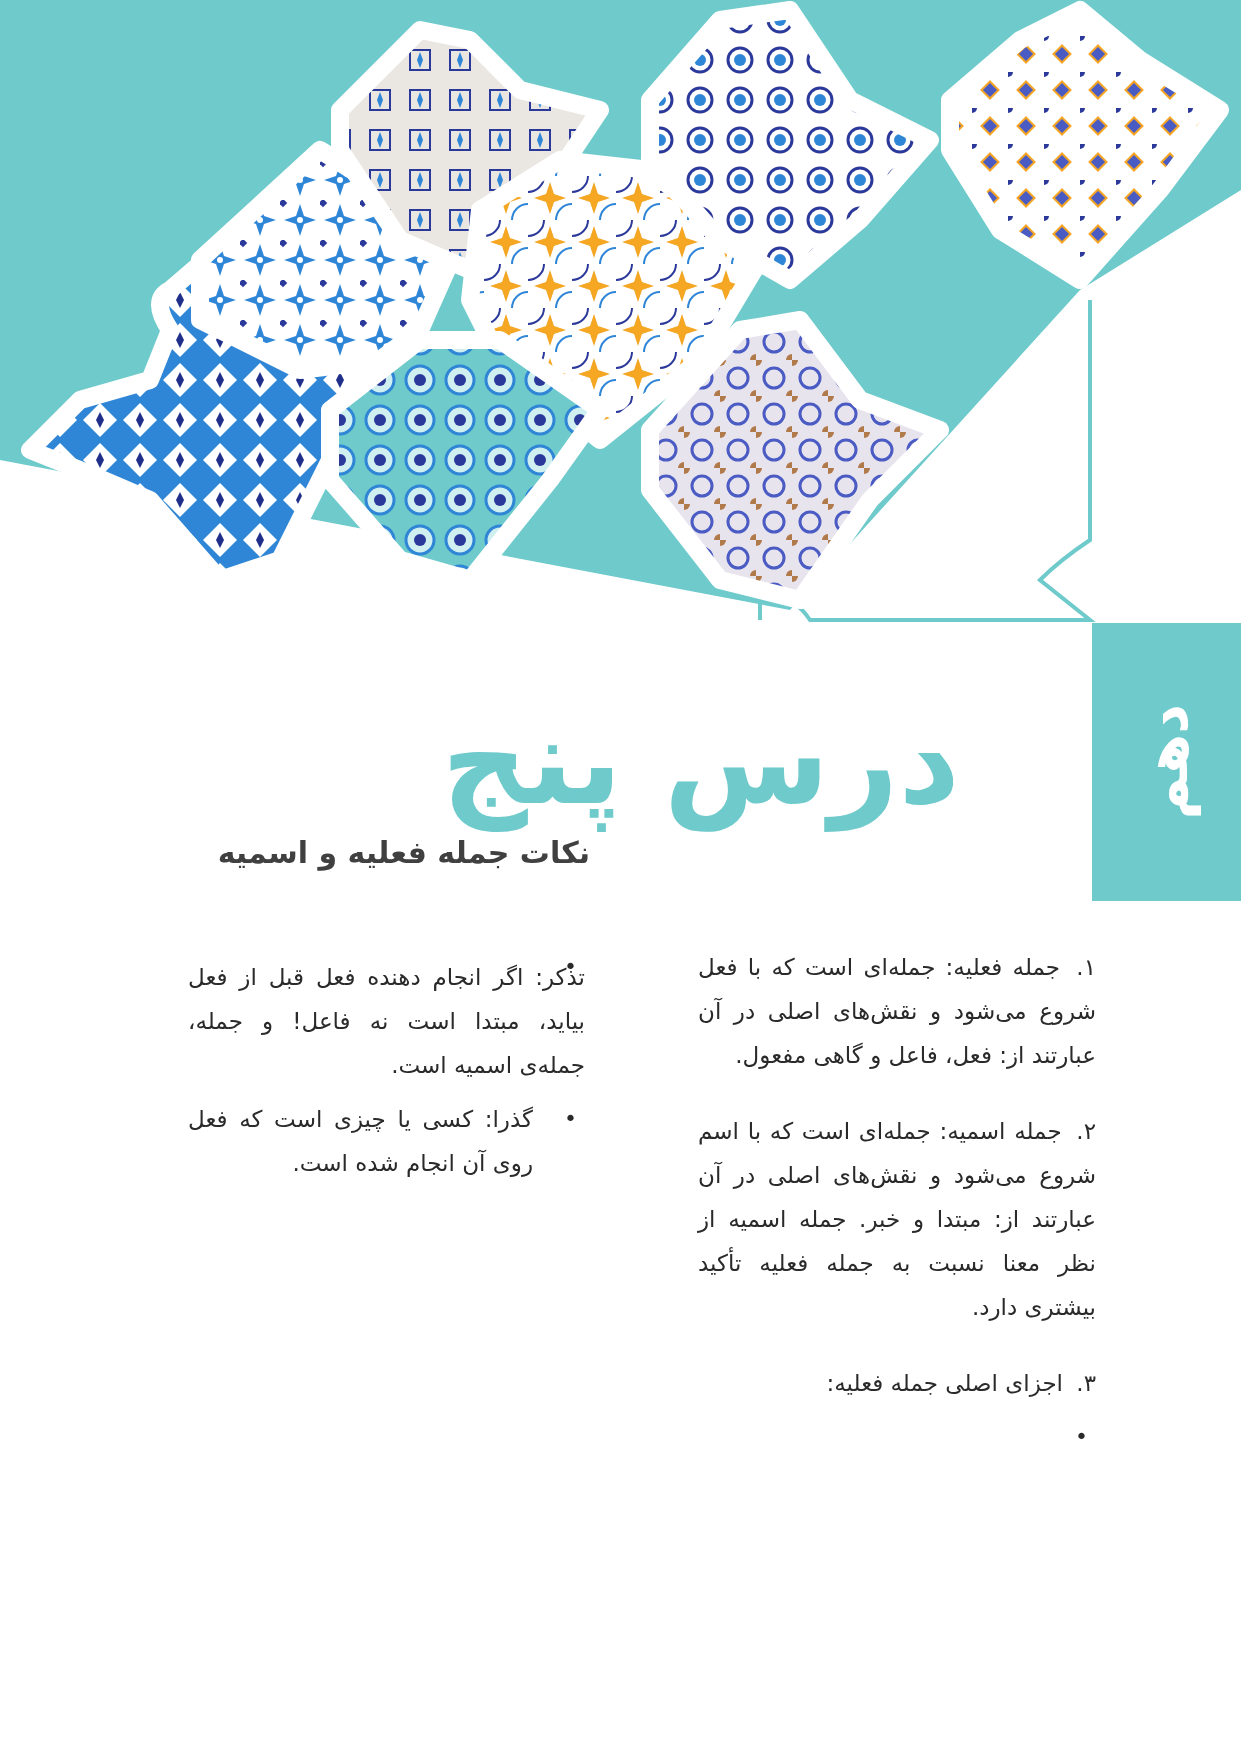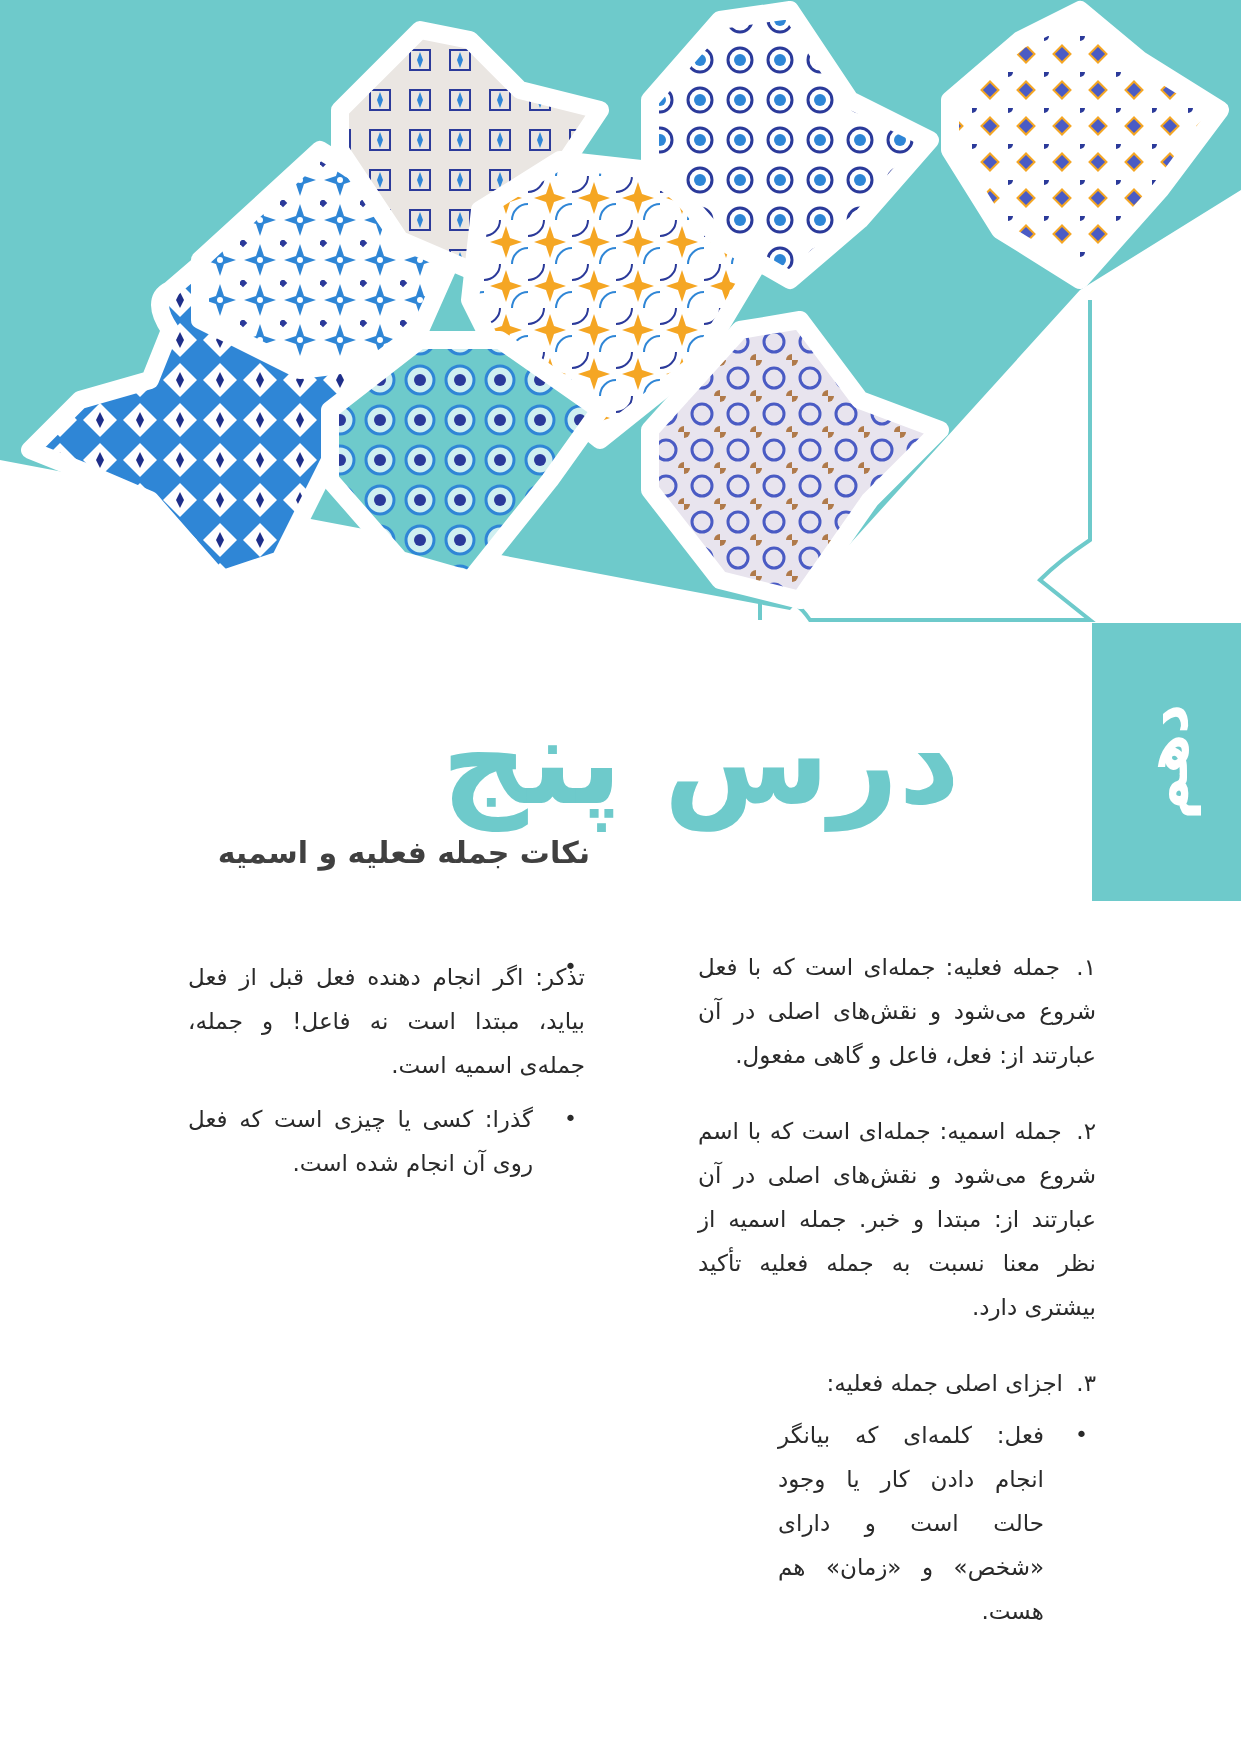--- a/index.html
+++ b/index.html
@@ -102,21 +102,20 @@
     <span class="num">۲.</span>
     <span>جمله اسمیه: جمله‌ای است که با اسم شروع می‌شود و نقش‌های اصلی در آن عبارتند از: مبتدا و خبر. جمله اسمیه از نظر معنا نسبت به جمله فعلیه تأکید بیشتری دارد.</span>
   </div>
   <div class="item" style="margin-bottom:8px">
     <span class="num">۳.</span>
     <span>اجزای اصلی جمله فعلیه:</span>
   </div>
   <div class="bullet-wrap">
     <div class="bullet">
       <span class="dot">•</span>
-      <span>فعل: کلمه‌ای که بیانگر انجام دادن کار یا وجود حالت است و دارای «شخص» و «زمان» هم هست.</span>
     </div>
   </div>
 </div>
 
 <div class="col col-left">
   <div class="bullet">
     <span class="dot">•</span>
   </div>
   <div class="note">تذکر: اگر انجام دهنده فعل قبل از فعل بیاید، مبتدا است نه فاعل! و جمله، جمله‌ی اسمیه است.</div>
   <div class="bullet">

